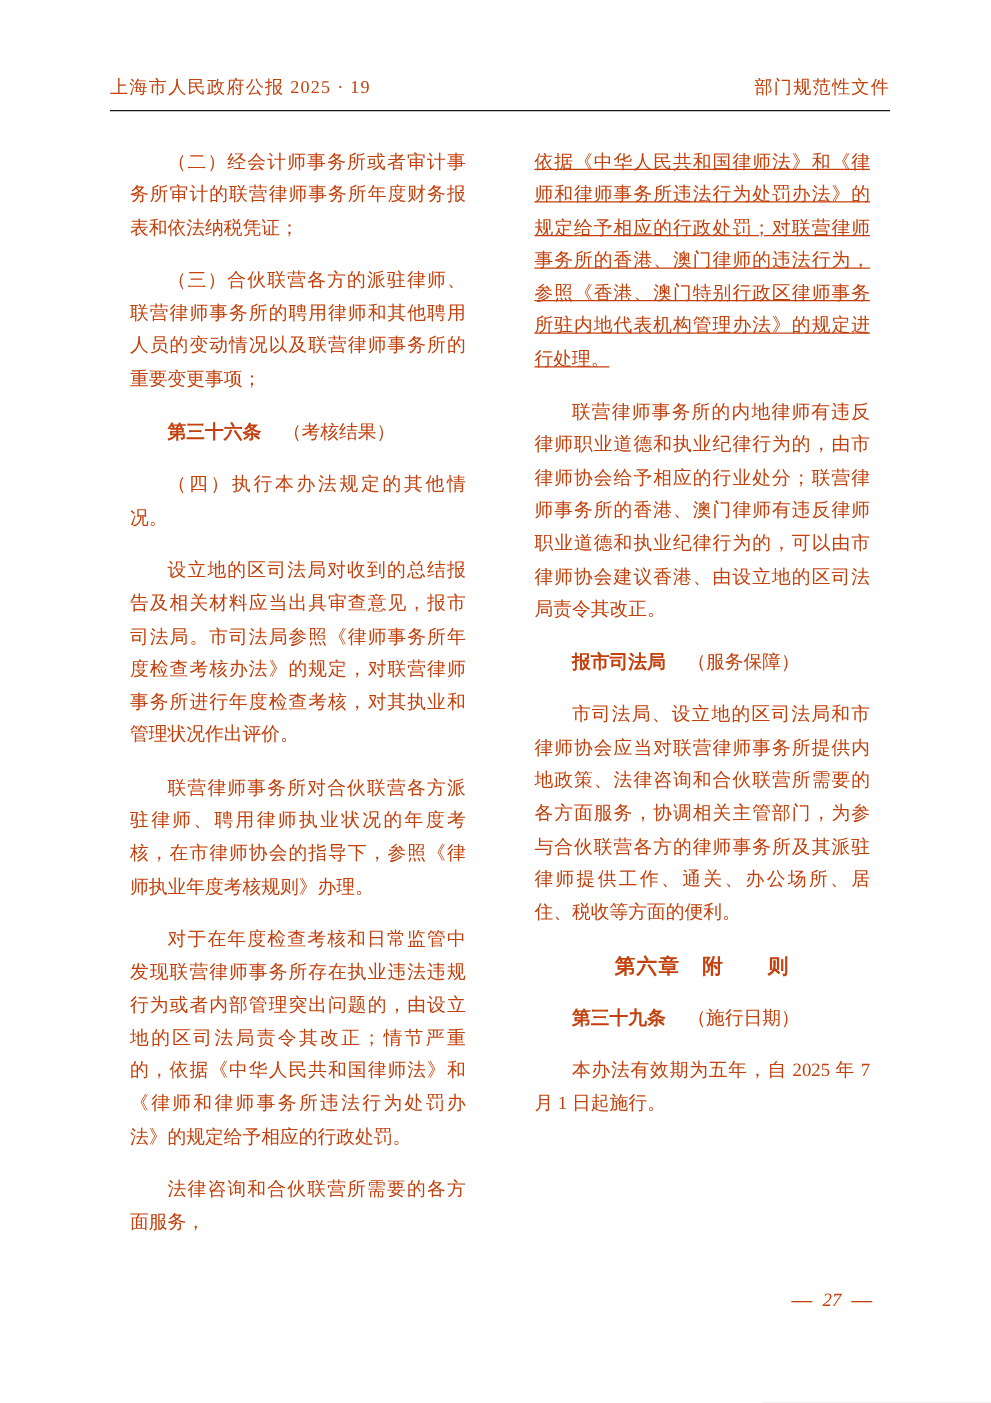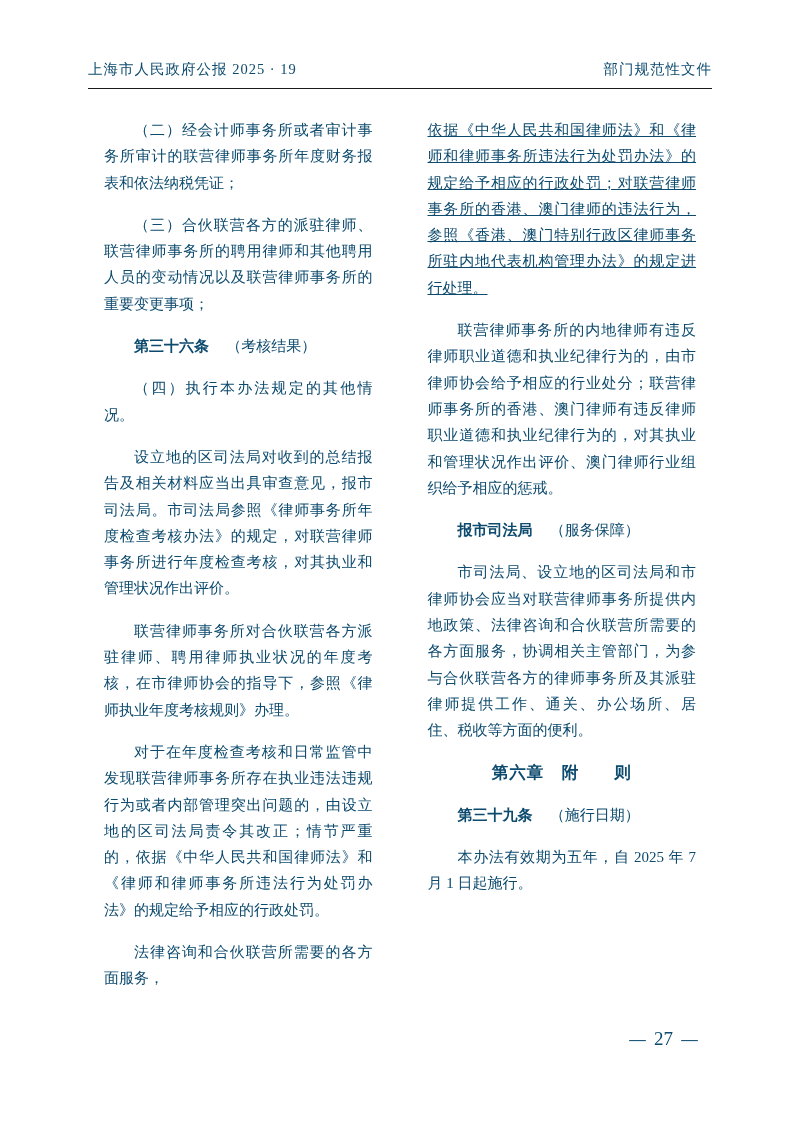--- a/index.html
+++ b/index.html
@@ -6,21 +6,21 @@
     margin: 0;
     padding: 0;
     background: #e8e8e8;
   }
   .page {
     position: relative;
     width: 793px;
     height: 1122px;
     margin: 0 auto;
     background: #ffffff;
-    color: #0c4a6e;
+    color: #c2410c;
     font-family: "Liberation Serif", "DejaVu Serif", serif;
     overflow: hidden;
   }
   .running-head {
     position: absolute;
     top: 60px;
     left: 88px;
     width: 624px;
     display: flex;
     justify-content: space-between;
@@ -74,21 +74,22 @@
     display: flex;
     align-items: center;
     gap: 9px;
   }
   .page-footer .dash {
     font-weight: bold;
     letter-spacing: 0;
     transform: scaleX(1.1);
   }
   .page-footer .num {
-    font-size: 19px;
+    font-style: italic;
+    font-size: 15px;
   }
 </style>
 </head>
 <body>
 
 <div class="page">
 
   <div class="running-head">
     <span>上海市人民政府公报 2025 · 19</span>
     <span>部门规范性文件</span>
@@ -102,21 +103,21 @@
       <p><span class="article-num">第三十六条</span><span>（考核结果）</span></p>
       <p>（四）执行本办法规定的其他情况。</p>
       <p>设立地的区司法局对收到的总结报告及相关材料应当出具审查意见，报市司法局。市司法局参照《律师事务所年度检查考核办法》的规定，对联营律师事务所进行年度检查考核，对其执业和管理状况作出评价。</p>
       <p>联营律师事务所对合伙联营各方派驻律师、聘用律师执业状况的年度考核，在市律师协会的指导下，参照《律师执业年度考核规则》办理。</p>
       <p>对于在年度检查考核和日常监管中发现联营律师事务所存在执业违法违规行为或者内部管理突出问题的，由设立地的区司法局责令其改正；情节严重的，依据《中华人民共和国律师法》和《律师和律师事务所违法行为处罚办法》的规定给予相应的行政处罚。</p>
       <p>法律咨询和合伙联营所需要的各方面服务，</p>
     </div>
 
     <div class="col">
       <p class="continuation">依据《中华人民共和国律师法》和《律师和律师事务所违法行为处罚办法》的规定给予相应的行政处罚；对联营律师事务所的香港、澳门律师的违法行为，参照《香港、澳门特别行政区律师事务所驻内地代表机构管理办法》的规定进行处理。</p>
-      <p>联营律师事务所的内地律师有违反律师职业道德和执业纪律行为的，由市律师协会给予相应的行业处分；联营律师事务所的香港、澳门律师有违反律师职业道德和执业纪律行为的，对其执业和管理状况作出评价、澳门律师行业组织给予相应的惩戒。</p>
+      <p>联营律师事务所的内地律师有违反律师职业道德和执业纪律行为的，由市律师协会给予相应的行业处分；联营律师事务所的香港、澳门律师有违反律师职业道德和执业纪律行为的，可以由市律师协会建议香港、由设立地的区司法局责令其改正。</p>
       <p><span class="article-num">报市司法局</span><span>（服务保障）</span></p>
       <p>市司法局、设立地的区司法局和市律师协会应当对联营律师事务所提供内地政策、法律咨询和合伙联营所需要的各方面服务，协调相关主管部门，为参与合伙联营各方的律师事务所及其派驻律师提供工作、通关、办公场所、居住、税收等方面的便利。</p>
       <p class="chapter-heading">第六章　附　　则</p>
       <p><span class="article-num">第三十九条</span><span>（施行日期）</span></p>
       <p>本办法有效期为五年，自 2025 年 7 月 1 日起施行。</p>
     </div>
 
   </div>
 
   <div class="page-footer">

